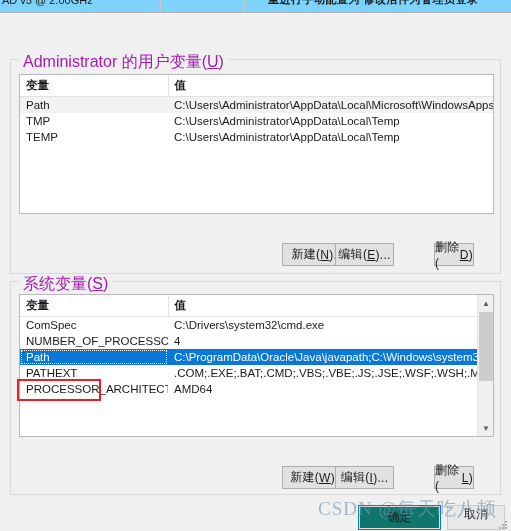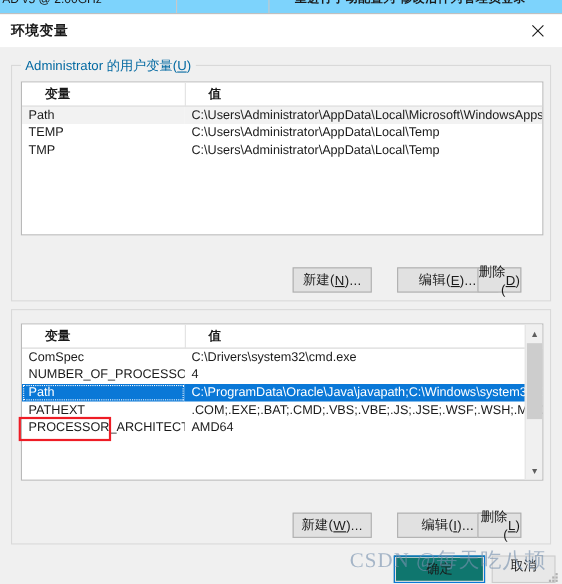--- a/index.html
+++ b/index.html
@@ -95,22 +95,22 @@
     box-sizing: border-box;
   }
   .group-user   { left: 10px; top: 16px;  width: 491px; height: 215px; }
   .group-system { left: 10px; top: 238px; width: 491px; height: 214px; }
 
   .group-label {
     position: absolute;
     top: -8px; left: 8px;
     background: #f0f0f0;
     padding: 0 4px;
-    font-size: 12px;
-    color: #0369a1;
+    font-size: 16px;
+    color: #a21caf;
     white-space: nowrap;
   }
   .group-label .acc { text-decoration: underline; }
 
   
   .listbox {
     position: absolute;
     background: #ffffff;
     border: 1px solid #b9b9b9;
     box-sizing: border-box;
@@ -123,21 +123,21 @@
     width: 100%;
     border-collapse: collapse;
     table-layout: fixed;
     font-size: 11.5px;
   }
   table.vars th {
     text-align: left;
     font-weight: bold;
     font-size: 11.5px;
     color: #1a1a1a;
-    padding: 3px 0 3px 21px;
+    padding: 3px 0 3px 6px;
     background: #ffffff;
     border-bottom: 1px solid #e2e2e2;
     height: 15px;
     box-sizing: border-box;
   }
   table.vars th.c-name { width: 148px; border-right: 1px solid #e2e2e2; }
   table.vars td {
     padding: 1px 0 1px 6px;
     height: 16px;
     color: #1a1a1a;
@@ -187,23 +187,23 @@
     align-items: center;
     justify-content: center;
     box-sizing: border-box;
     cursor: default;
     letter-spacing: .3px;
   }
   .btn .acc { text-decoration: underline; }
 
   .btn-row-user   { top: 183px; }
   .btn-row-system { top: 184px; }
-  .btn-new  { left: 255px; width: 72px; }
-  .btn-edit { left: 350px; width: 92px; align-items: center; }
-  .btn-del  { left: 423px; width: 40px; text-align: right; }
+  .btn-new  { left: 271px; width: 72px; }
+  .btn-edit { left: 324px; width: 59px; align-items: center; }
+  .btn-del  { left: 423px; width: 40px; }
 
   
   .btn-ok {
     position: absolute;
     left: 358px; top: 462px;
     width: 83px; height: 25px;
     background: #0f766e;
     border: 1px solid #0a78d7;
     box-shadow: inset 0 0 0 1px #e1e1e1;
     display: flex; align-items: center; justify-content: center;
@@ -256,28 +256,20 @@
 
 <div class="bg-strip">
   <div class="bg-text bg-left">AD v5 @ 2.00GHz</div>
   <div class="bg-divider"></div>
   <div class="bg-divider2"></div>
   <div class="bg-text bg-right">重进行手动配置为  修改活件为管理员登录</div>
 </div>
 
 <div class="dialog">
 
-  <div class="titlebar">
-    <div class="title-text">环境变量</div>
-    <div class="close-btn">
-      <svg width="12" height="12" viewBox="0 0 12 12" aria-hidden="true">
-        <path d="M1 1 L11 11 M11 1 L1 11" stroke="#1a1a1a" stroke-width="1" fill="none"></path>
-      </svg>
-    </div>
-  </div>
 
   <div class="body-area">
 
     <div class="group group-user">
       <div class="group-label">
         <span>Administrator 的用户变量(</span><span class="acc">U</span><span>)</span>
       </div>
 
       <div class="listbox list-user">
         <table class="vars">
@@ -286,25 +278,25 @@
               <th class="c-name">变量</th>
               <th>值</th>
             </tr>
           </thead>
           <tbody id="user-rows">
               <tr class="row-alt">
                 <td class="c-name">Path</td>
                 <td>C:\Users\Administrator\AppData\Local\Microsoft\WindowsApps;</td>
               </tr>
               <tr>
+                <td class="c-name">TMP</td>
+                <td>C:\Users\Administrator\AppData\Local\Temp</td>
+              </tr>
+              <tr>
                 <td class="c-name">TEMP</td>
-                <td>C:\Users\Administrator\AppData\Local\Temp</td>
-              </tr>
-              <tr>
-                <td class="c-name">TMP</td>
                 <td>C:\Users\Administrator\AppData\Local\Temp</td>
               </tr>
             </tbody>
         </table>
       </div>
 
       <div class="btn btn-row-user btn-new">
         <span>新建(</span>
           <span class="acc">N</span>
           <span>)...</span>
@@ -315,20 +307,23 @@
           <span>)...</span>
       </div>
       <div class="btn btn-row-user btn-del">
         <span>删除(</span>
           <span class="acc">D</span>
           <span>)</span>
       </div>
     </div>
 
     <div class="group group-system">
+      <div class="group-label">
+        <span>系统变量(</span><span class="acc">S</span><span>)</span>
+      </div>
 
       <div class="listbox list-system">
         <table class="vars">
           <thead>
             <tr>
               <th class="c-name">变量</th>
               <th>值</th>
             </tr>
           </thead>
           <tbody id="system-rows">

